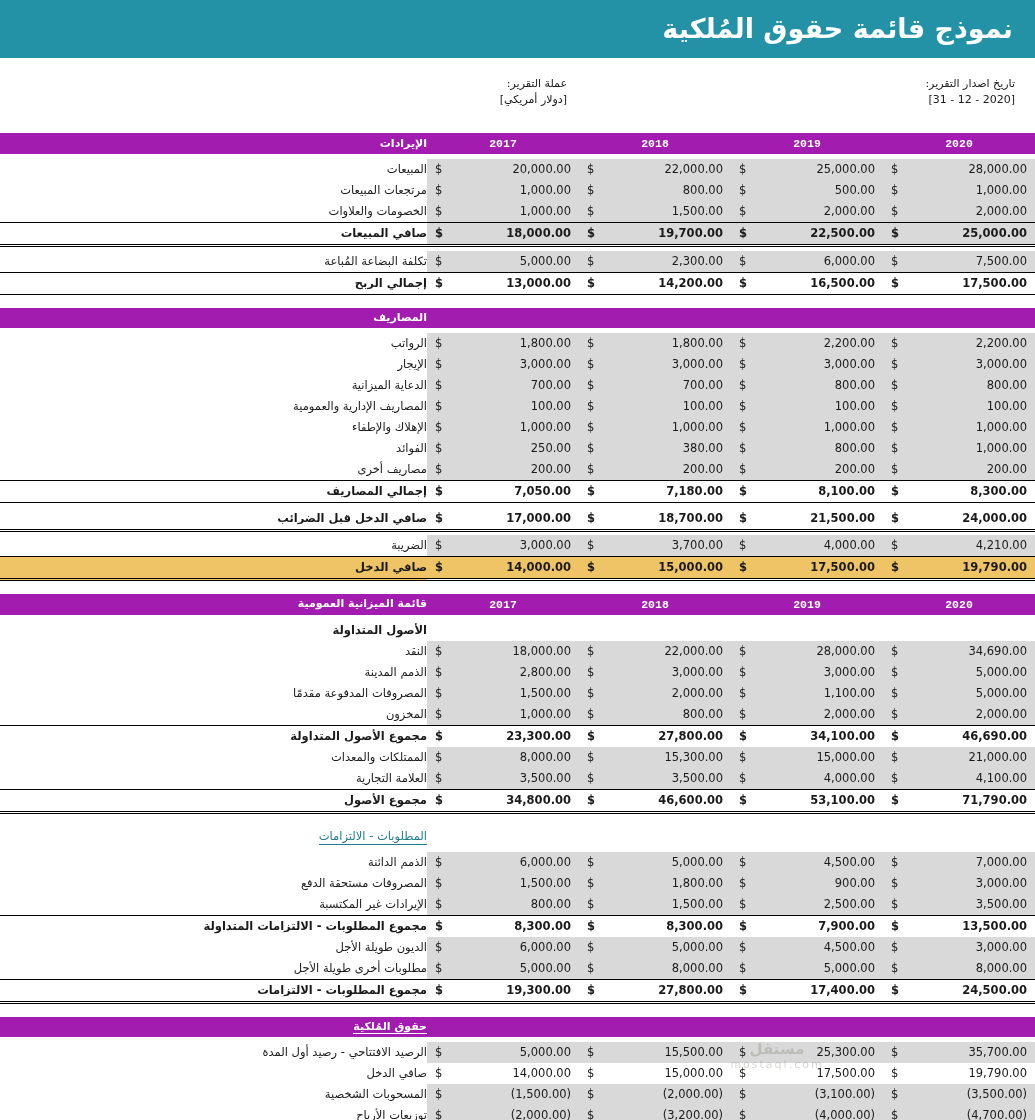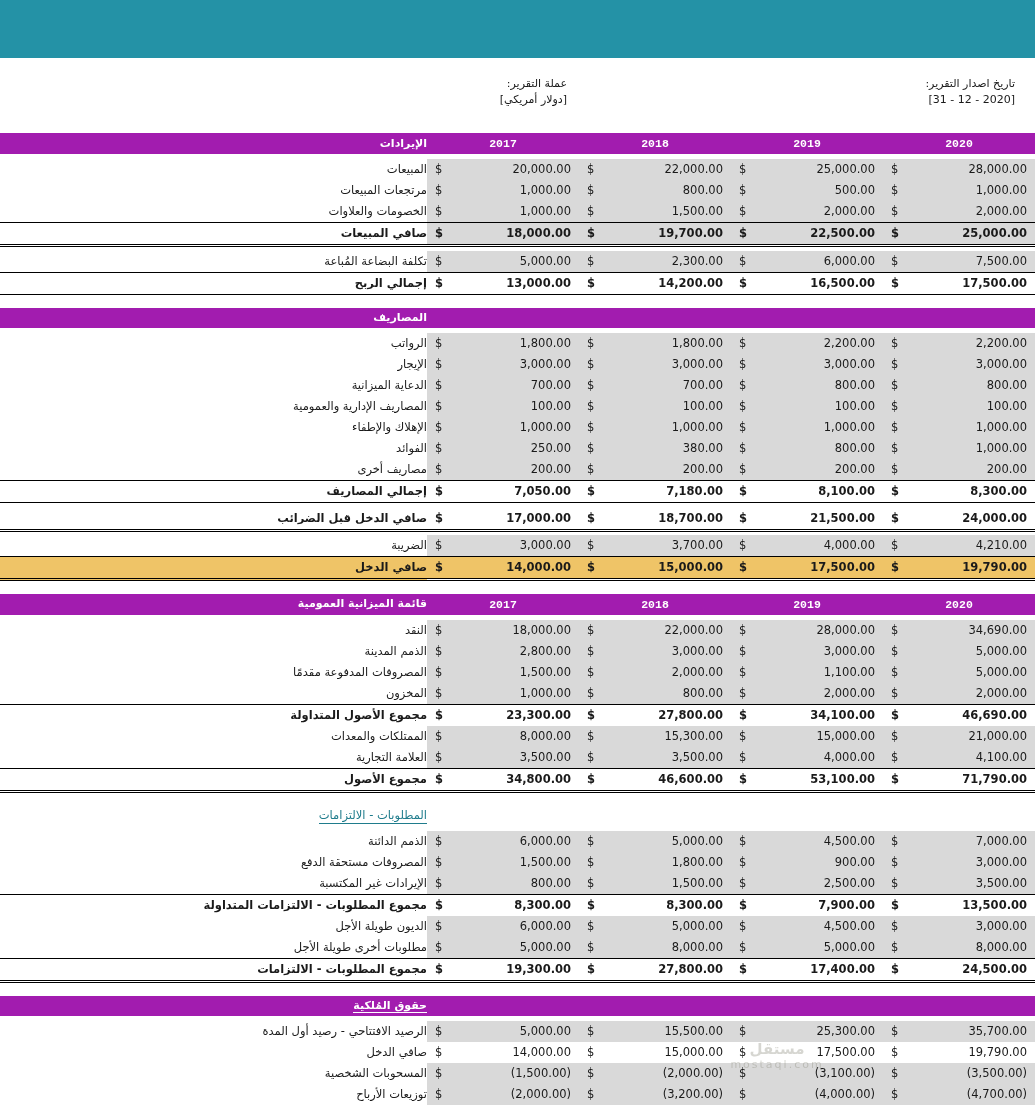--- a/index.html
+++ b/index.html
@@ -97,20 +97,21 @@
     color:#7a7a6a; font-size:15px; font-weight:bold; letter-spacing:1px;
   }
   .watermark .wm-sub { font-size:11px; font-weight:normal; letter-spacing:2px; margin-top:0; }
 </style>
 </head>
 <body>
 
 <div class="page">
 
   <div class="title-banner">
+    <div class="title-text">نموذج قائمة حقوق المُلكية</div>
     <div class="white-cap"></div>
   </div>
 
   <div class="meta">
     <div class="meta-block meta-date">
       <div>تاريخ اصدار التقرير:</div>
       <div>[2020 - 12 - 31]</div>
     </div>
     <div class="meta-block meta-curr">
       <div>عملة التقرير:</div>
@@ -495,20 +496,27 @@
           <tr class="section-banner">
             <td class="amt"><span class="num">2020</span></td>
             <td class="amt"><span class="num">2019</span></td>
             <td class="amt"><span class="num">2018</span></td>
             <td class="amt"><span class="num">2017</span></td>
             <td class="lbl"><span>قائمة الميزانية العمومية</span></td>
           </tr>
           <tr class="spacer-sm">
             <td colspan="5"></td>
           </tr>
+          <tr class="white">
+            <td class="amt"></td>
+            <td class="amt"></td>
+            <td class="amt"></td>
+            <td class="amt"></td>
+            <td class="grouphead">الأصول المتداولة</td>
+          </tr>
           <tr class="shade">
             <td class="amt">
               <span class="cur">$</span>
               <span class="num">34,690.00</span>
             </td>
             <td class="amt">
               <span class="cur">$</span>
               <span class="num">28,000.00</span>
             </td>
             <td class="amt">

